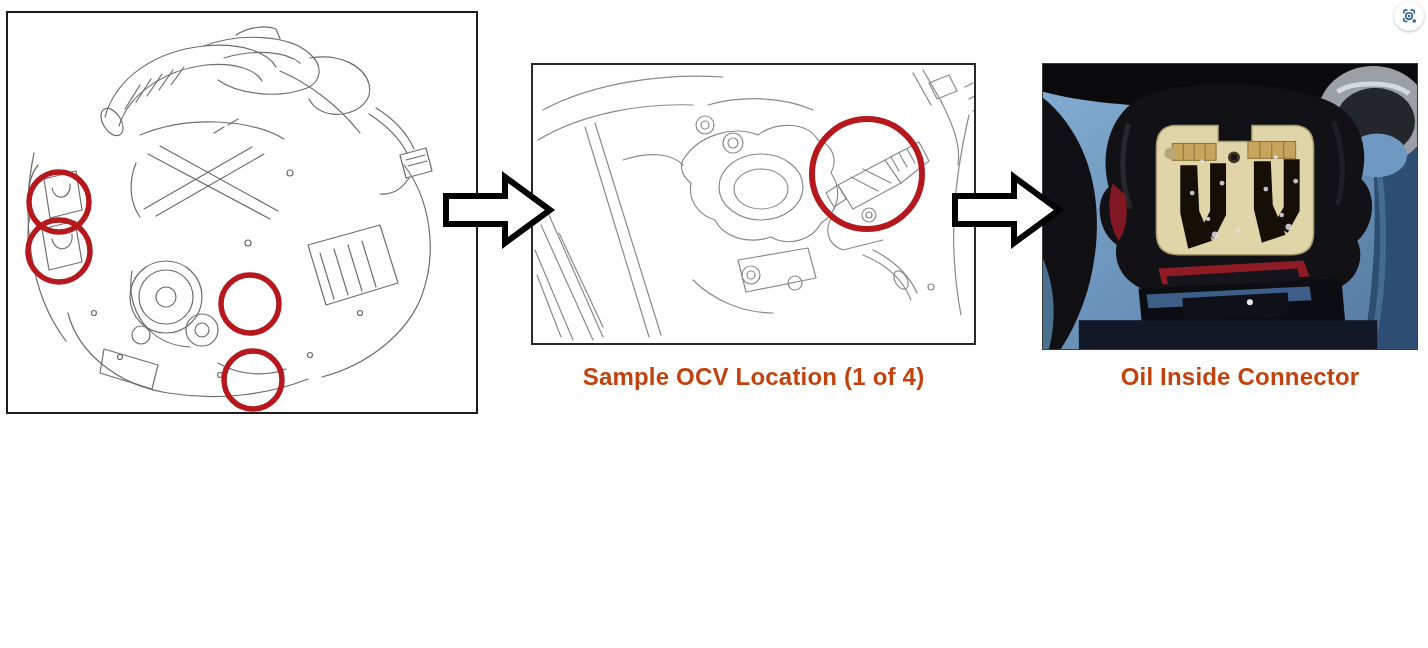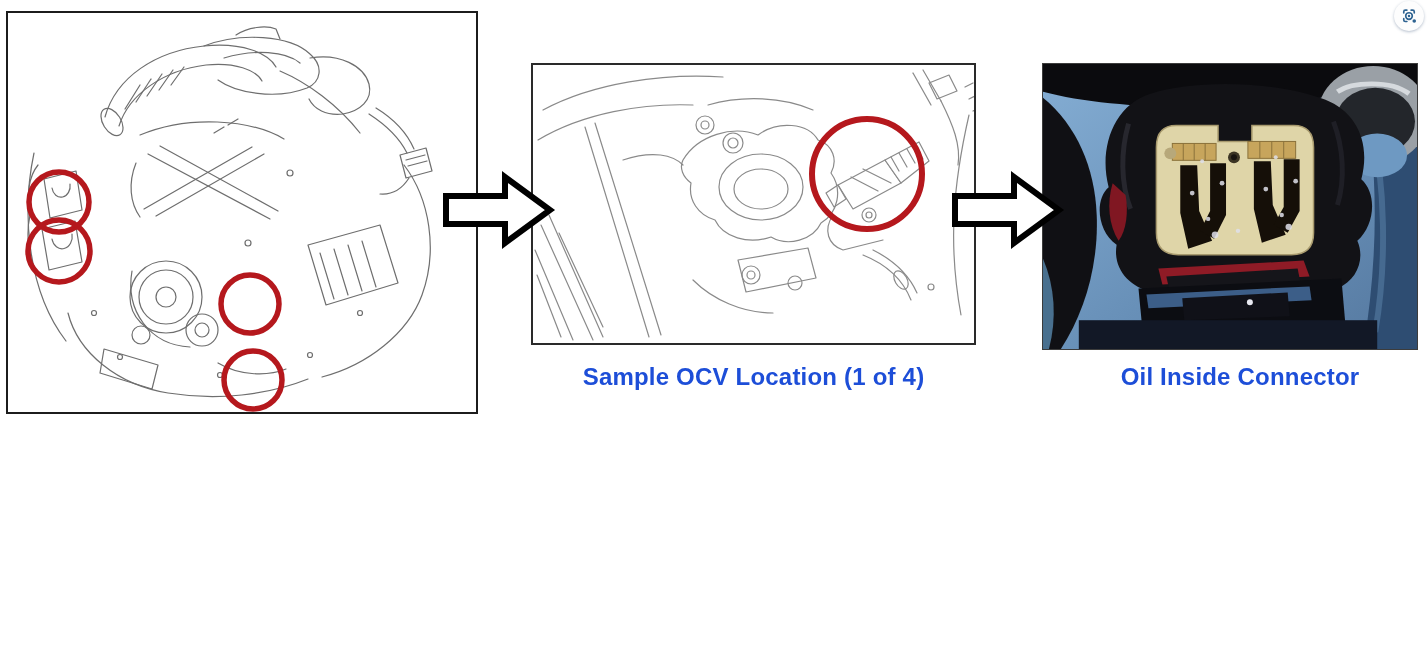--- a/index.html
+++ b/index.html
@@ -13,21 +13,21 @@
   #panel-engine{left:6px;top:11px;width:472px;height:403px;}
   #panel-ocv{left:531px;top:63px;width:445px;height:282px;border-color:#2a2a2a;}
   #panel-photo{left:1042px;top:63px;width:376px;height:287px;border:1px solid #3c3c3c;background:#54779e;}
   .panel svg{display:block;width:100%;height:100%;}
   .flow-arrow{position:absolute;width:114px;height:84px;z-index:5;}
   .flow-arrow svg{overflow:visible;display:block;}
   #arrow-1{left:441px;top:168px;}
   #arrow-2{left:950px;top:168px;}
   .caption{
     position:absolute;top:360px;height:34px;line-height:34px;text-align:center;
-    font-size:24px;font-weight:700;color:#1d4ed8;letter-spacing:0.2px;
+    font-size:24px;font-weight:700;color:#c2410c;letter-spacing:0.2px;
   }
   #caption-ocv{left:531px;width:445px;}
   #caption-photo{left:1052px;width:376px;text-align:center;}
   #lens-button{
     position:absolute;left:1394px;top:1px;width:30px;height:30px;border-radius:50%;
     background:#fdfdfd;box-shadow:0 1px 3px rgba(40,70,110,.35);cursor:pointer;
     display:flex;align-items:center;justify-content:center;
   }
 </style>
 </head>

